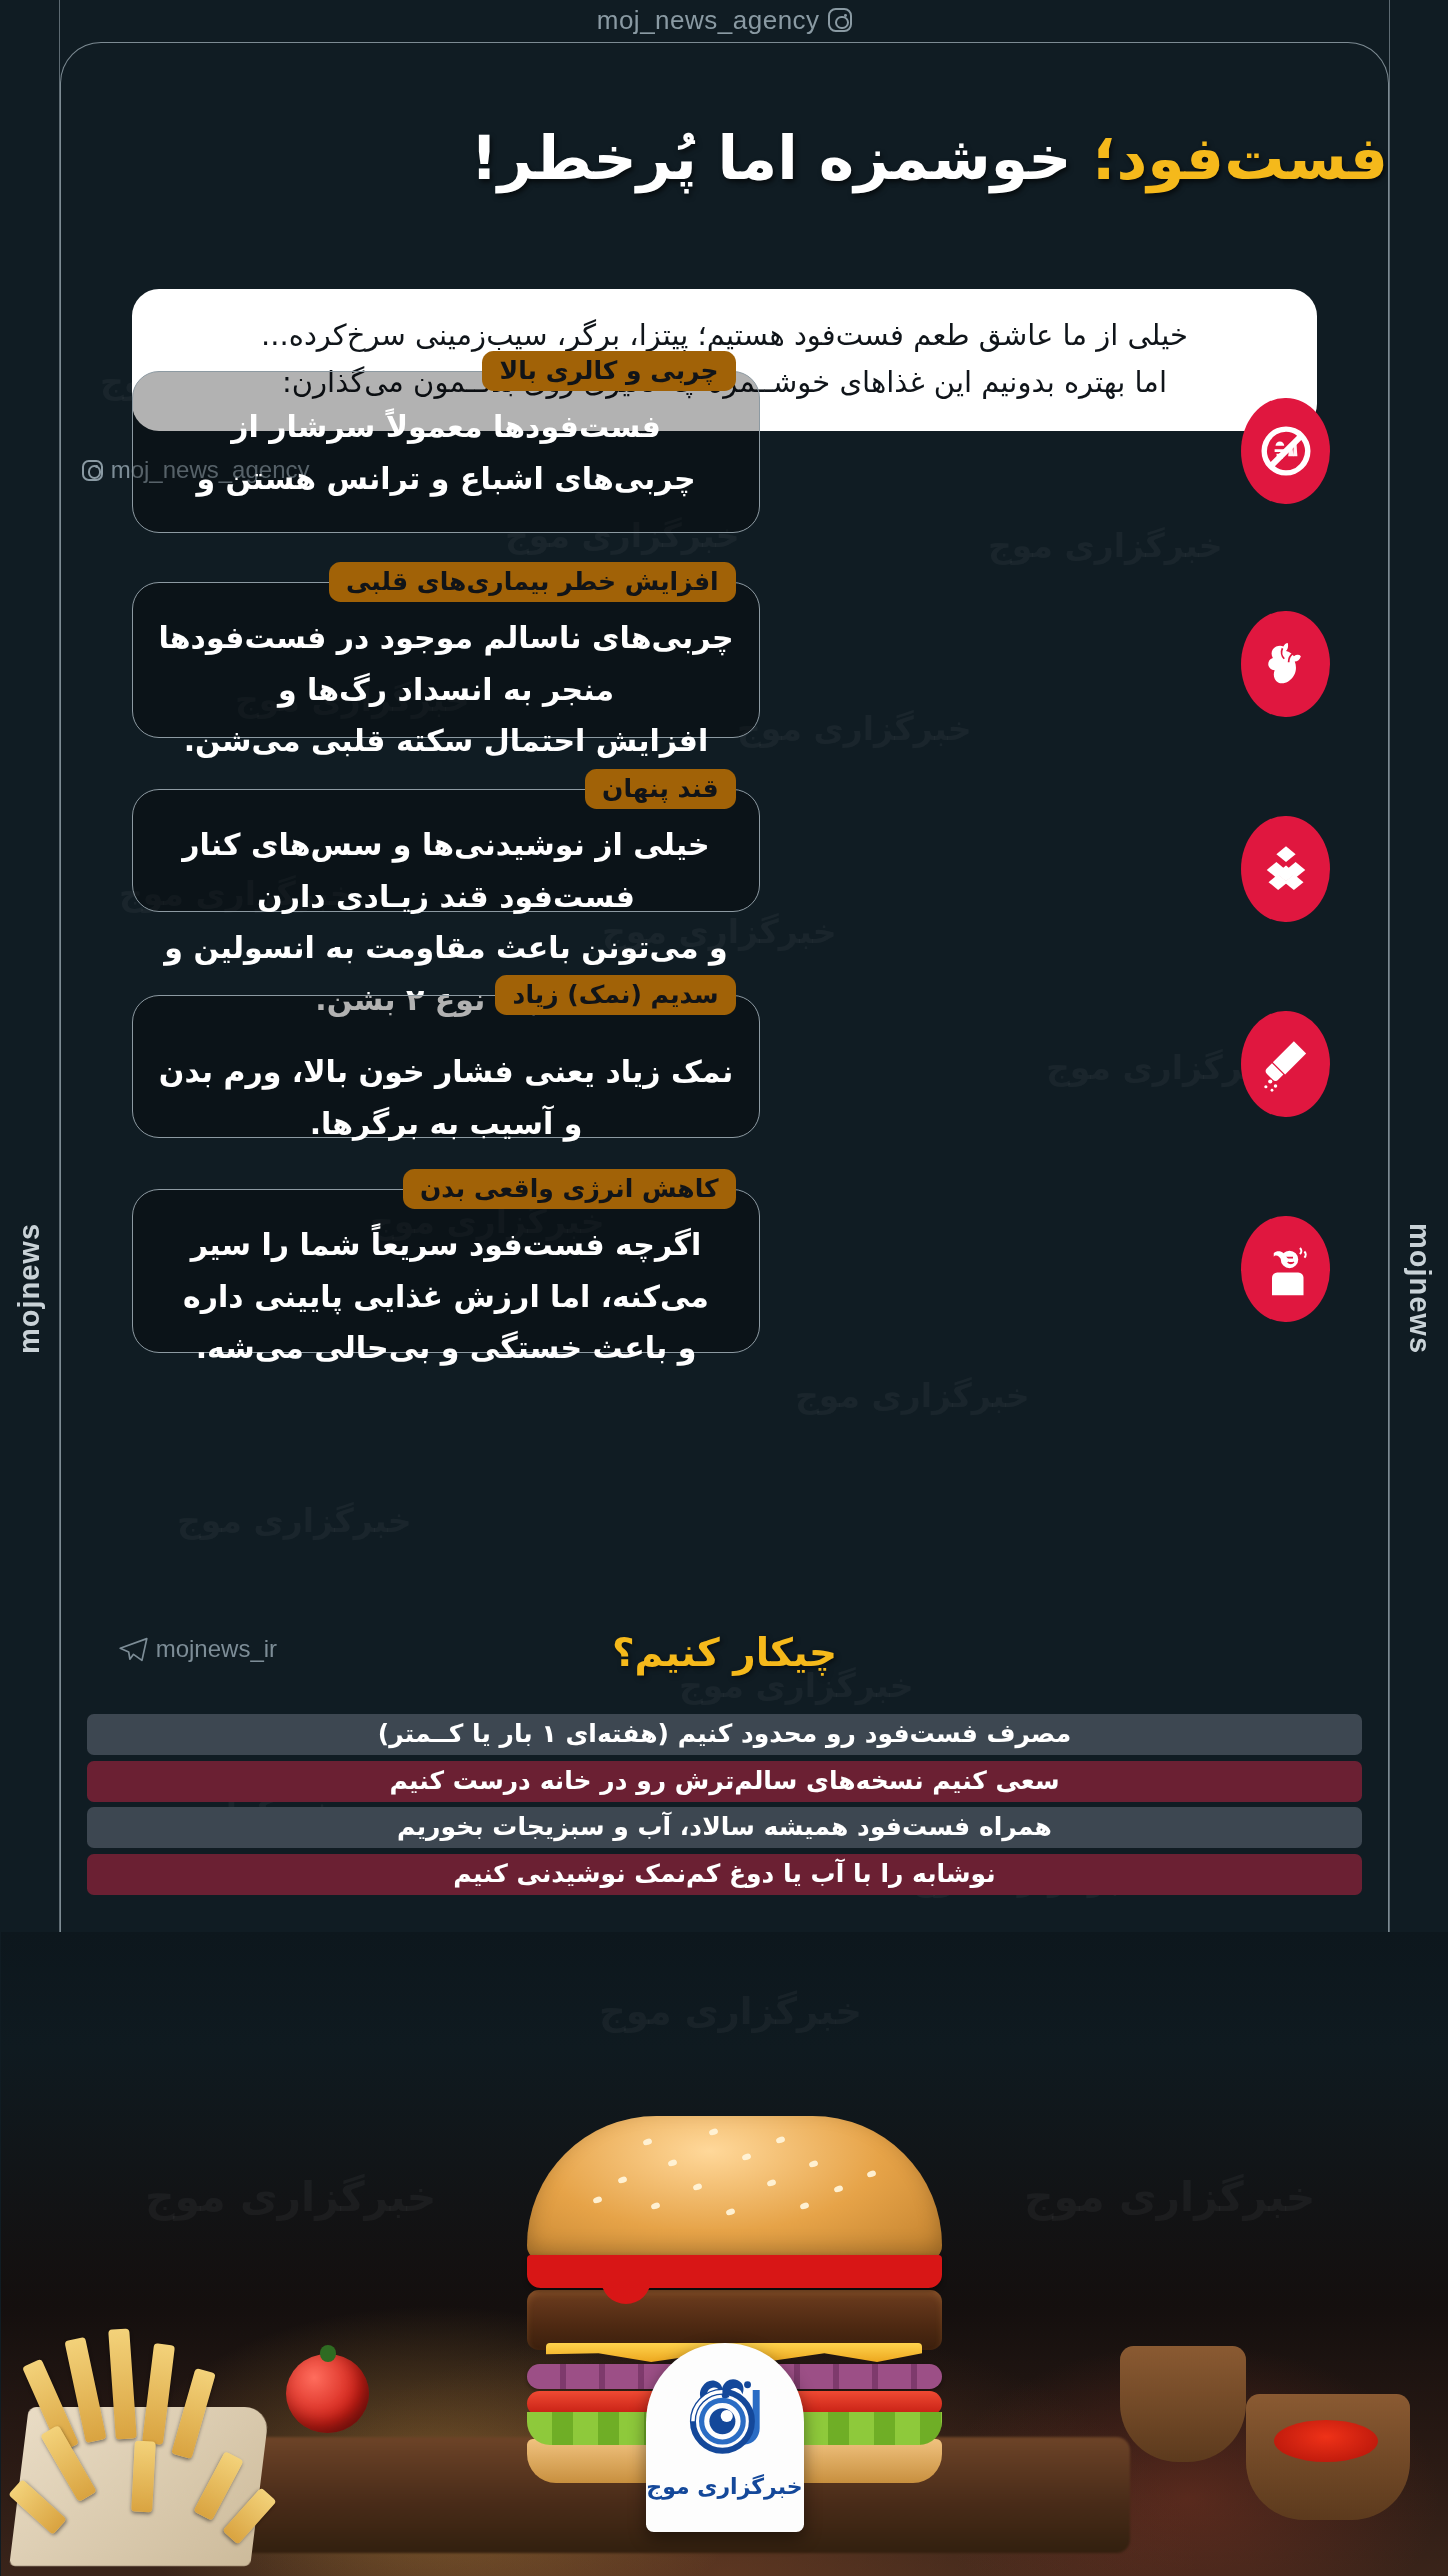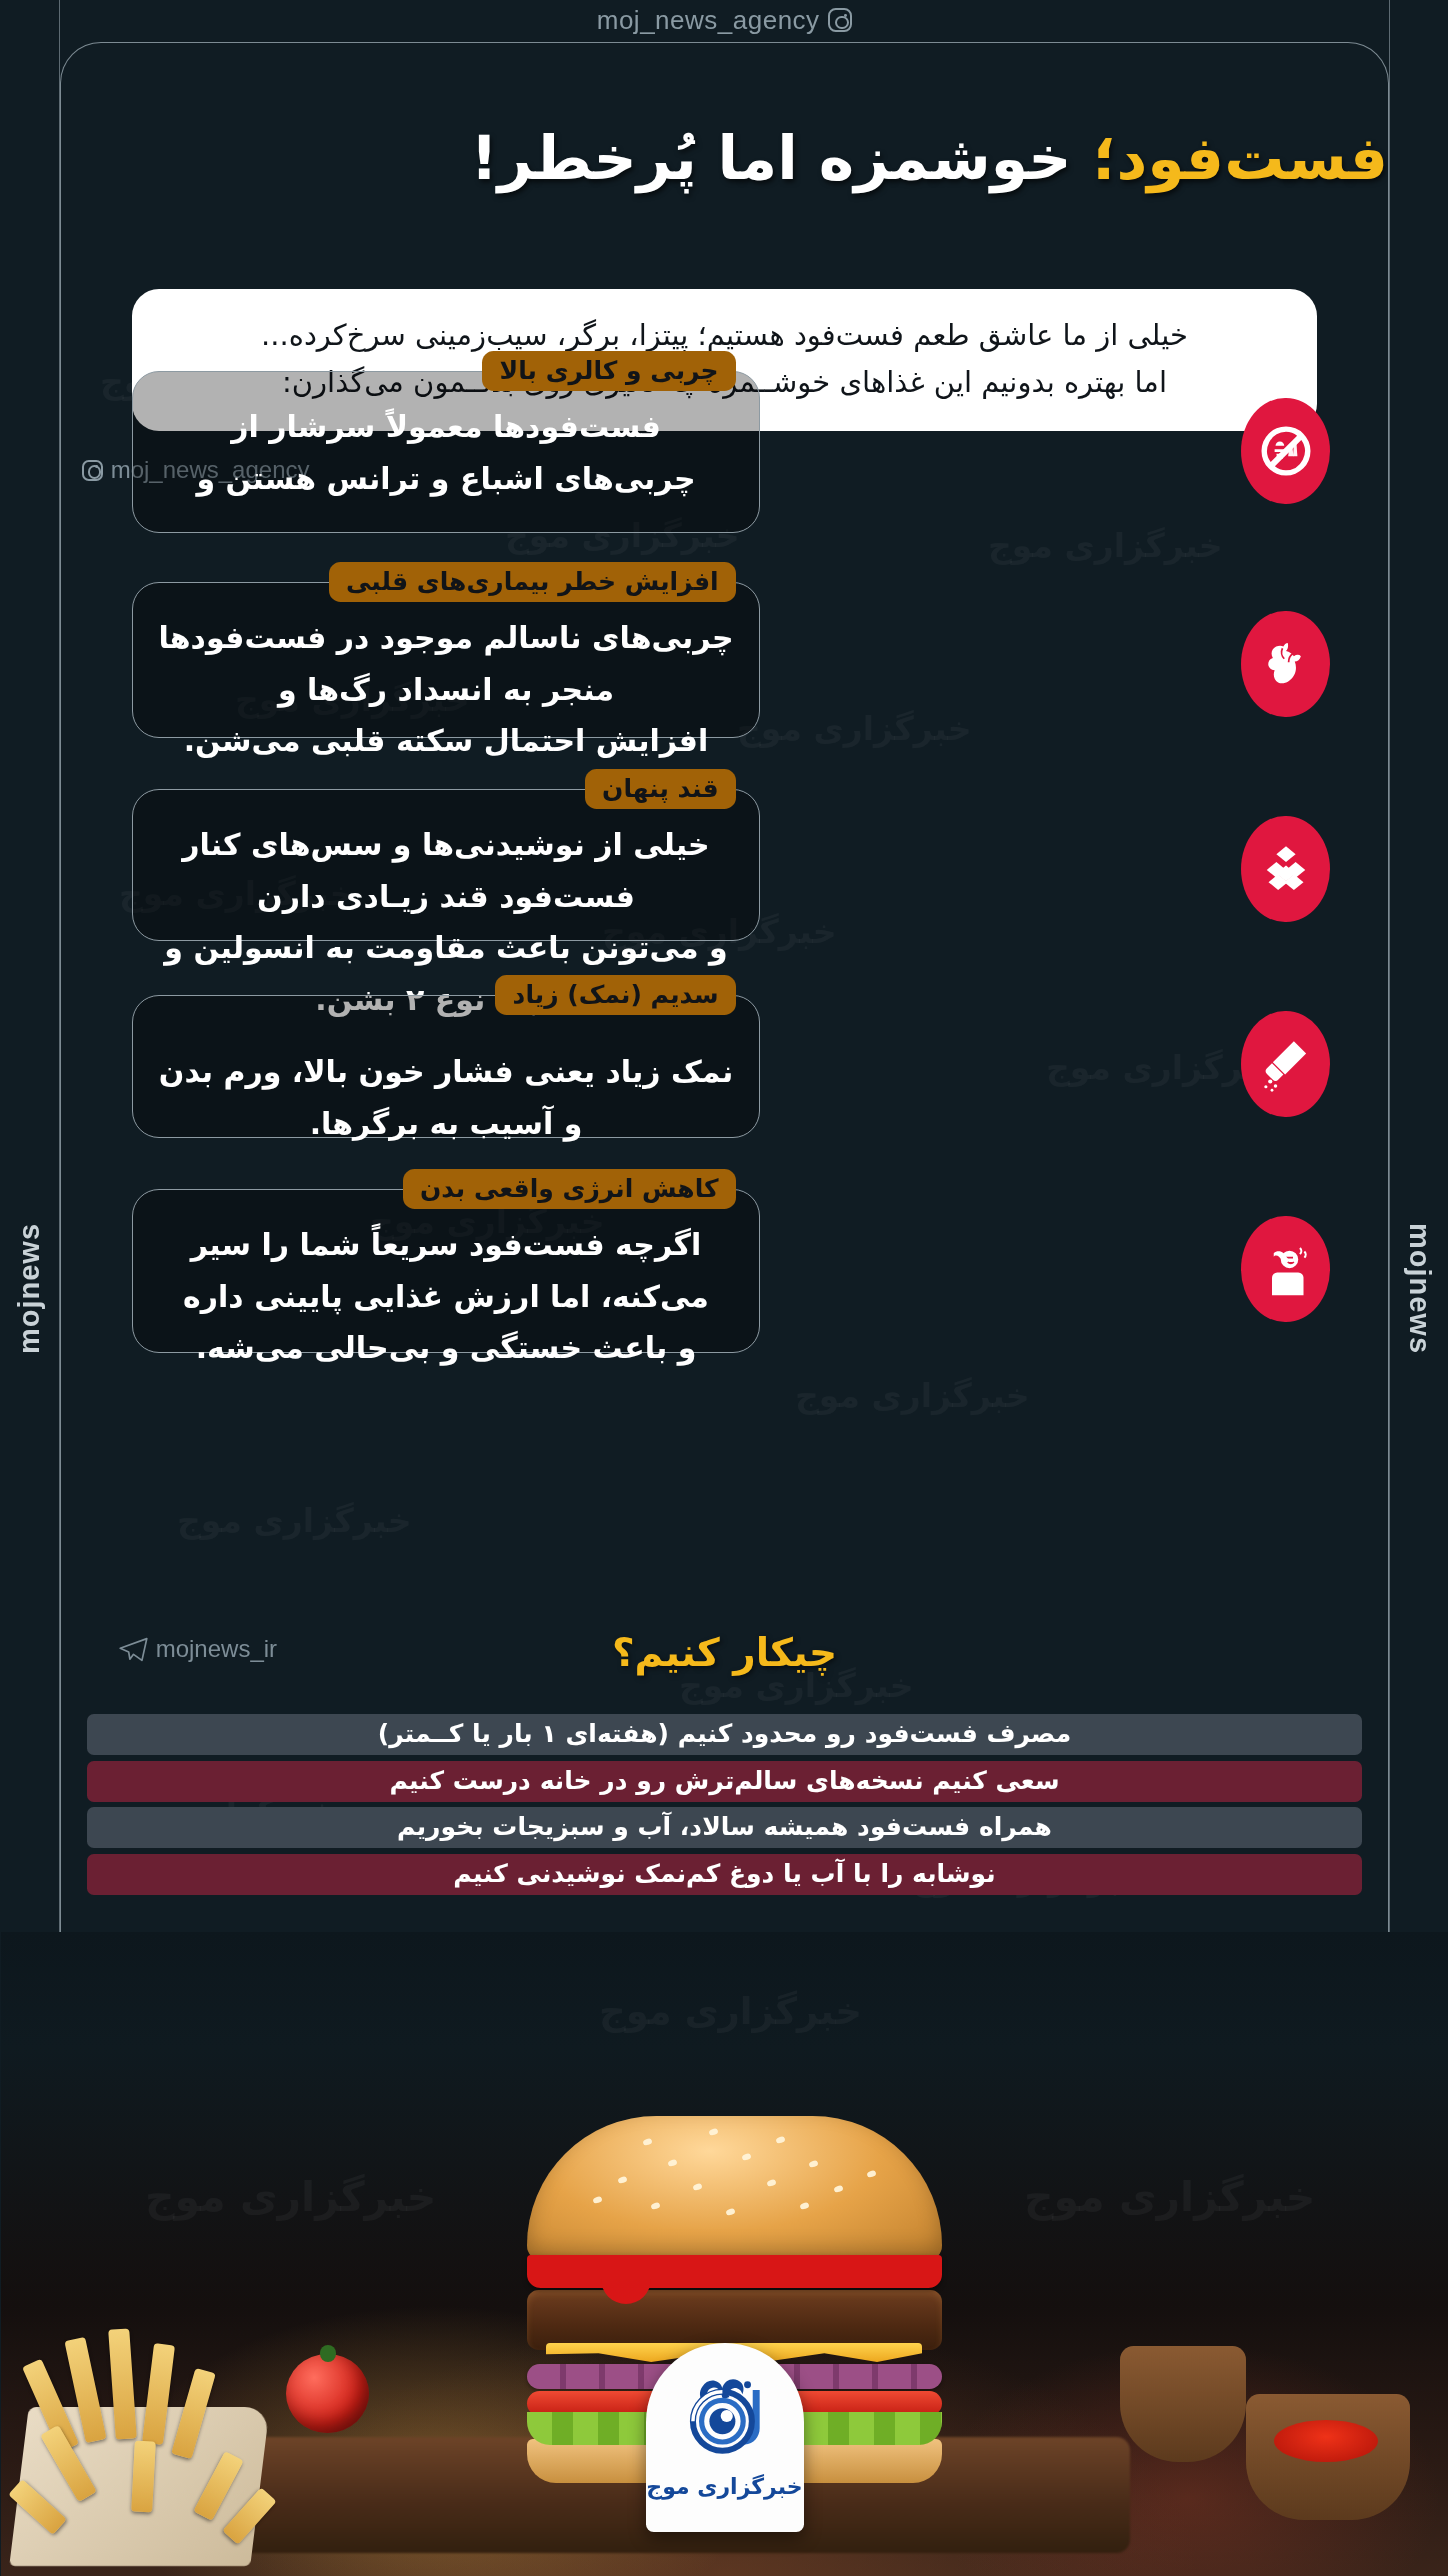--- a/index.html
+++ b/index.html
@@ -363,21 +363,21 @@
         <div>افزایش احتمال سکته قلبی می‌شن.</div>
       </div>
     </div>
     <div class="icon-badge" style="top:568px; right:58px;">
       <svg viewBox="0 0 64 64" aria-hidden="true">
         <path d="M34 8c1 4 0 7-2 9 4 1 7 3 9 6 3-2 6-2 8 0-1 4-4 6-7 6 2 5 2 11-1 16-4 7-12 11-18 8-5-3-6-9-4-14-3 0-6-2-7-5-1-4 1-8 5-9-2-3-2-7 0-10 3-4 9-5 12-3 1-2 3-4 5-4z"></path>
         <path d="M28 14c-2 4-1 9 2 12M40 20c-3 2-5 6-5 10" stroke="#e0173f" stroke-width="2" fill="none"></path>
       </svg>
     </div>
 
-    <div class="card" style="top:746px; height:152px;">
+    <div class="card" style="top:746px; height:123px;">
       <div class="badge">قند پنهان</div>
       <div class="card-body">
         <div>خیلی از نوشیدنی‌ها و سس‌های کنار فست‌فود قند زیـادی دارن</div>
         <div>و می‌تونن باعث مقاومت به انسولین و دیابت نوع ۲ بشن.</div>
       </div>
     </div>
     <div class="icon-badge" style="top:773px; right:58px;">
       <svg viewBox="0 0 64 64" aria-hidden="true">
         <path d="M32 6l11 9-11 9-11-9z"></path>
         <path d="M18 24l11 9-11 9-11-9z" transform="translate(3 0)"></path>

